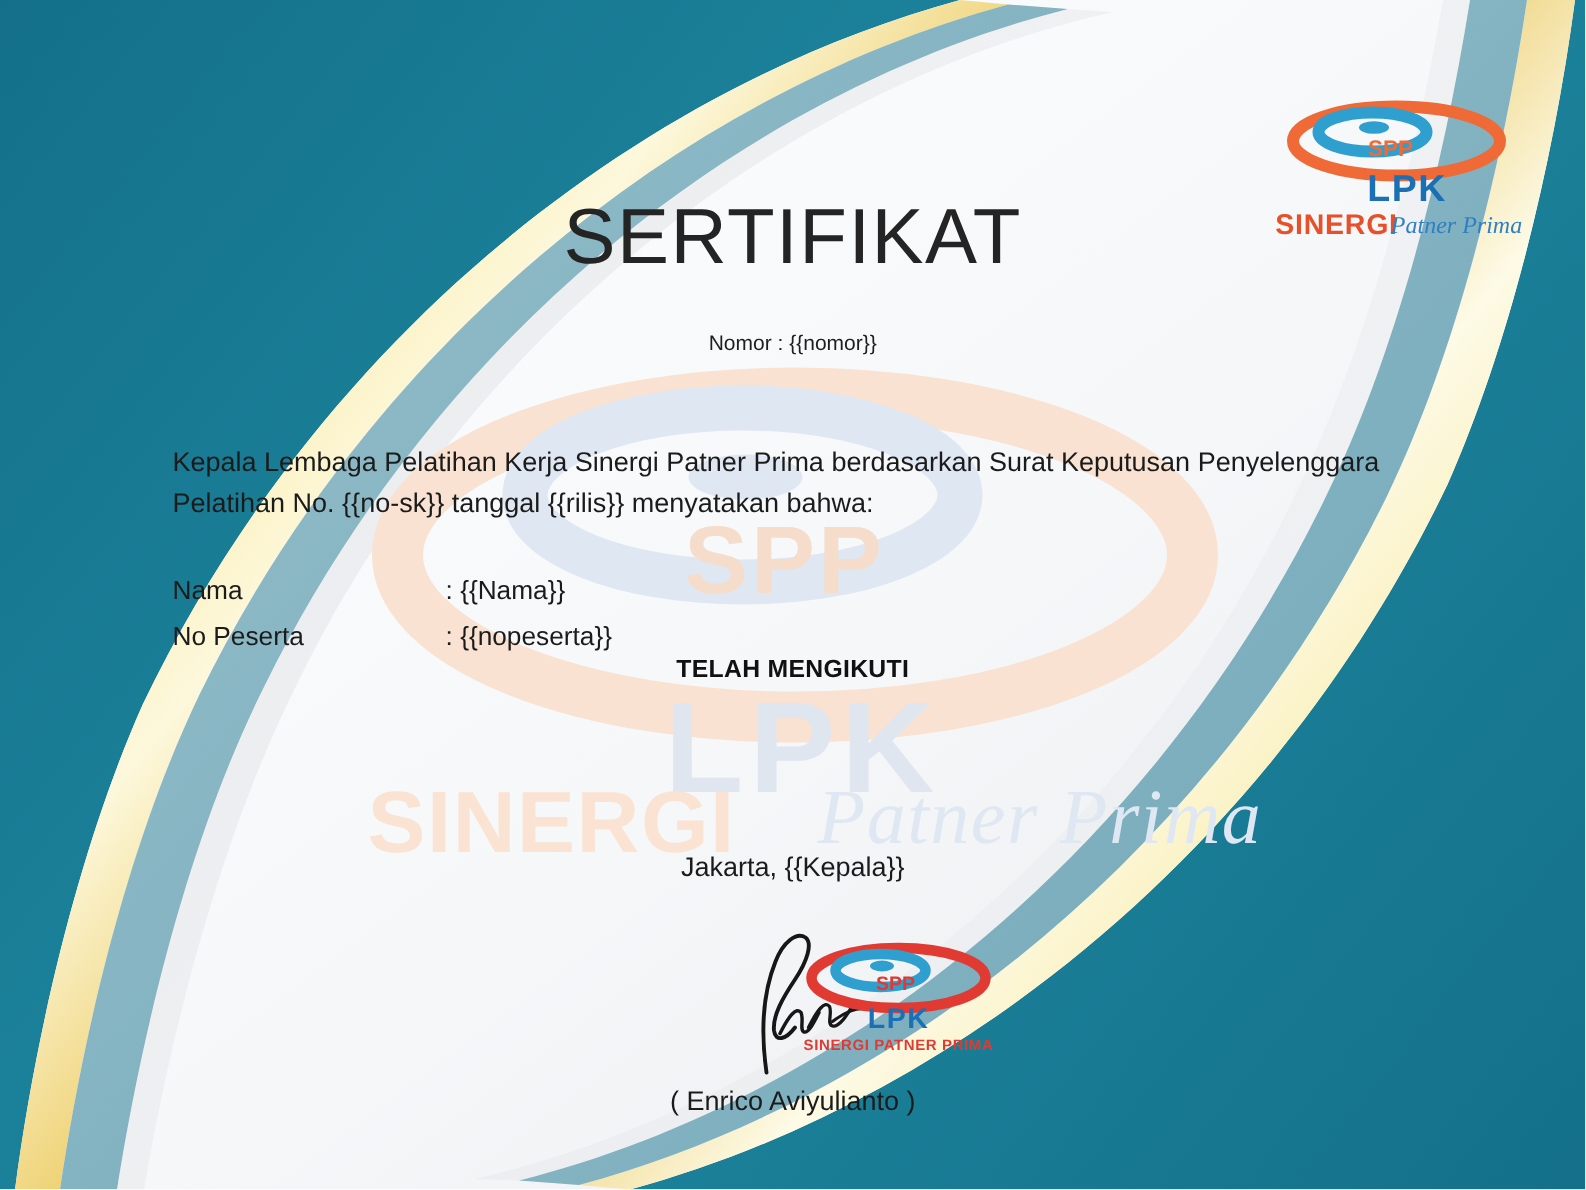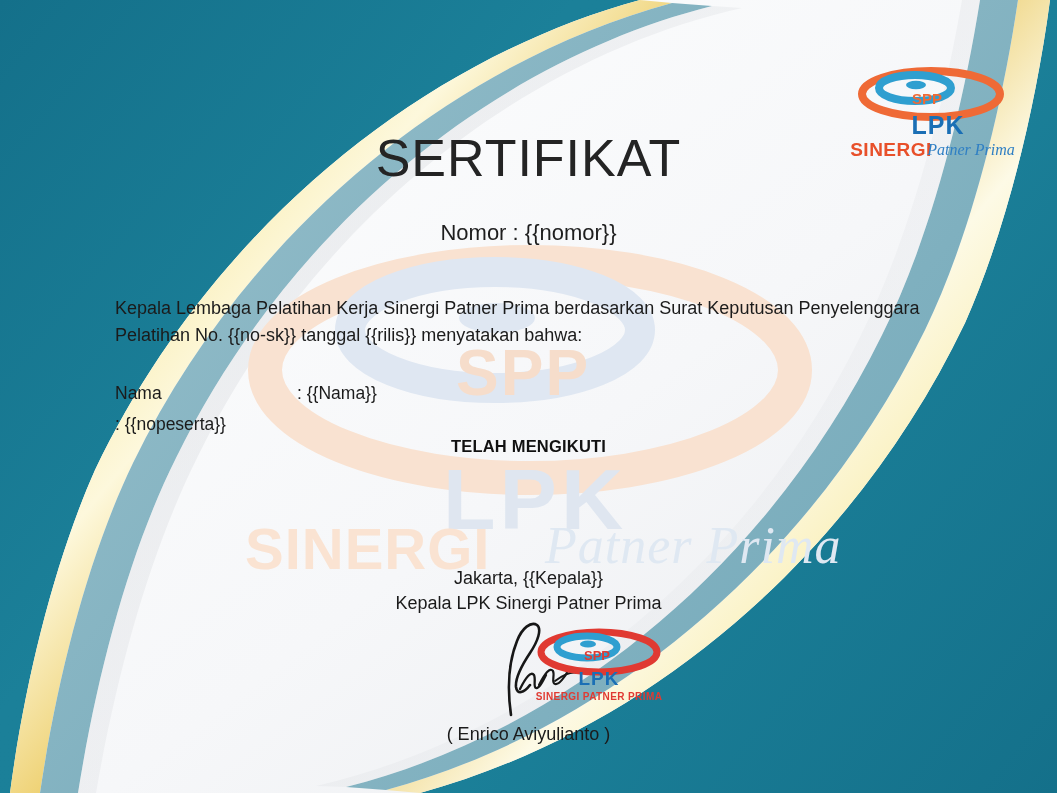--- a/index.html
+++ b/index.html
@@ -46,21 +46,21 @@
 
   #title{
     position:absolute;left:0;right:0;top:128px;
     text-align:center;
     font-size:52px;font-weight:400;letter-spacing:1px;
     color:#242424;
     font-family:"Liberation Sans",sans-serif;
   }
   #nomor{
     position:absolute;left:0;right:0;top:220px;
-    text-align:center;font-size:22px;color:#1e1e1e;
+    text-align:center;font-size:14px;color:#1e1e1e;
   }
 
   #para1{
     position:absolute;left:115px;top:295px;width:880px;
     font-size:18px;line-height:27px;color:#1b1b1b;
   }
 
   #fields{
     position:absolute;left:115px;top:358px;width:700px;
     font-size:17.5px;line-height:31px;color:#1b1b1b;margin-top:20px;
@@ -187,30 +187,30 @@
     <div id="nomor">Nomor : {{nomor}}</div>
 
     <div id="para1">Kepala Lembaga Pelatihan Kerja Sinergi Patner Prima berdasarkan Surat Keputusan Penyelenggara Pelatihan No. {{no-sk}} tanggal {{rilis}} menyatakan bahwa:</div>
 
     <div id="fields">
       <div class="fld">
         <span class="lbl">Nama</span>
         <span class="val"><span>:</span>&nbsp;<span>{{Nama}}</span></span>
       </div>
       <div class="fld">
+        <span class="lbl">No Peserta</span>
         <span class="val"><span>:</span>&nbsp;<span>{{nopeserta}}</span></span>
       </div>
     </div>
 
     <div id="telah">TELAH MENGIKUTI</div>
 
 
     <div id="place">
       <div>Jakarta, {{Kepala}}</div>
-      <div>Kepala LPK Sinergi Patner Prima</div>
     </div>
 
     <div id="signature">
       <svg viewBox="0 0 100 105" xmlns="http://www.w3.org/2000/svg">
         <g fill="none" stroke="#171717" stroke-linecap="round" stroke-linejoin="round">
           <path d="M16,100 C12,72 14,46 22,26 C27,13 36,6 42,10 C47,14 43,26 35,38 C27,50 20,62 21,72 C22,80 29,78 35,70" stroke-width="2.6"></path>
           <path d="M25,74 C31,62 36,56 39,60 C41,64 38,72 41,73 C44,74 48,66 51,60" stroke-width="2.3"></path>
           <path d="M44,70 C50,58 55,52 58,56 C60,60 56,68 60,69 C64,70 70,62 74,54" stroke-width="2.2"></path>
           <path d="M60,66 C68,60 76,56 83,58" stroke-width="2"></path>
         </g>

